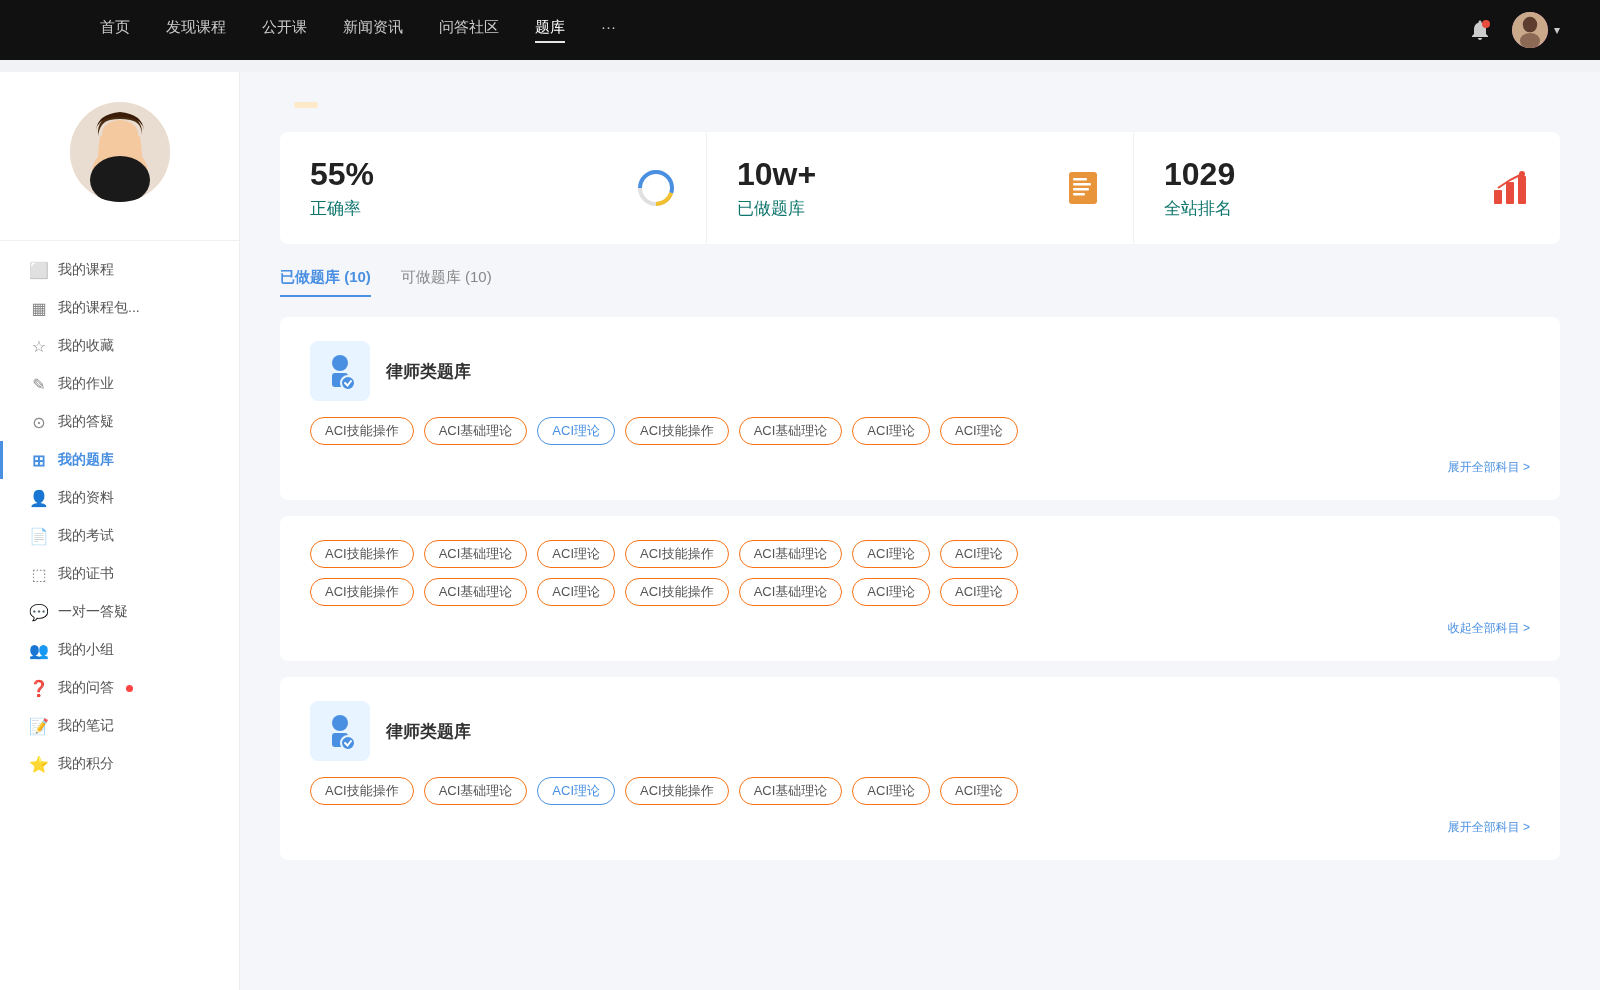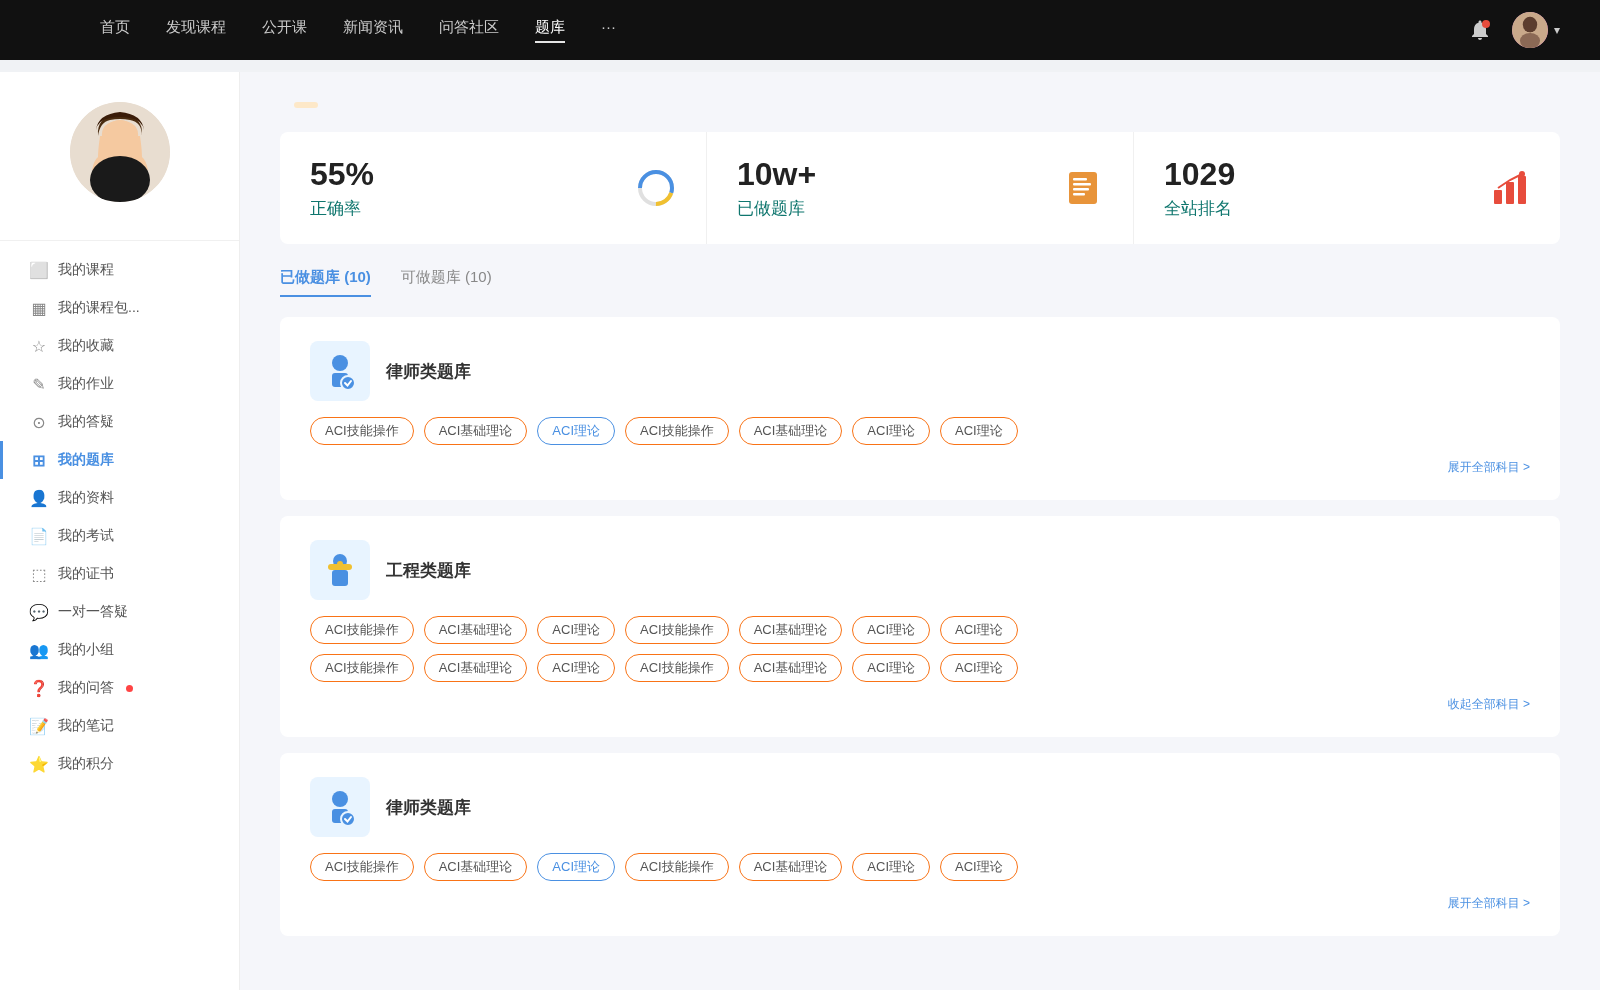--- a/index.html
+++ b/index.html
@@ -495,31 +495,20 @@
             <span class="tag active">ACI理论</span>
             <span class="tag">ACI技能操作</span>
             <span class="tag">ACI基础理论</span>
             <span class="tag">ACI理论</span>
             <span class="tag">ACI理论</span>
           </div>
 
       <div class="expand-link">展开全部科目 &gt;</div>
     </div>
         <div class="qbank-card">
-      <div class="qbank-header">
-        <div class="qbank-icon">
-              <svg width="44" height="44" viewBox="0 0 44 44">
-        <circle cx="22" cy="13" r="7" fill="#4a90e2"></circle>
-        <rect x="14" y="22" width="16" height="16" rx="3" fill="#4a90e2"></rect>
-        <rect x="10" y="16" width="24" height="6" rx="3" fill="#f0c030"></rect>
-        <circle cx="22" cy="16" r="3" fill="#f0c030"></circle>
-      </svg>
-            </div>
-        <div class="qbank-title">工程类题库</div>
-      </div>
       <div class="tags-row">
             <span class="tag">ACI技能操作</span>
             <span class="tag">ACI基础理论</span>
             <span class="tag">ACI理论</span>
             <span class="tag">ACI技能操作</span>
             <span class="tag">ACI基础理论</span>
             <span class="tag">ACI理论</span>
             <span class="tag">ACI理论</span>
           </div>
       <div class="tags-row">

